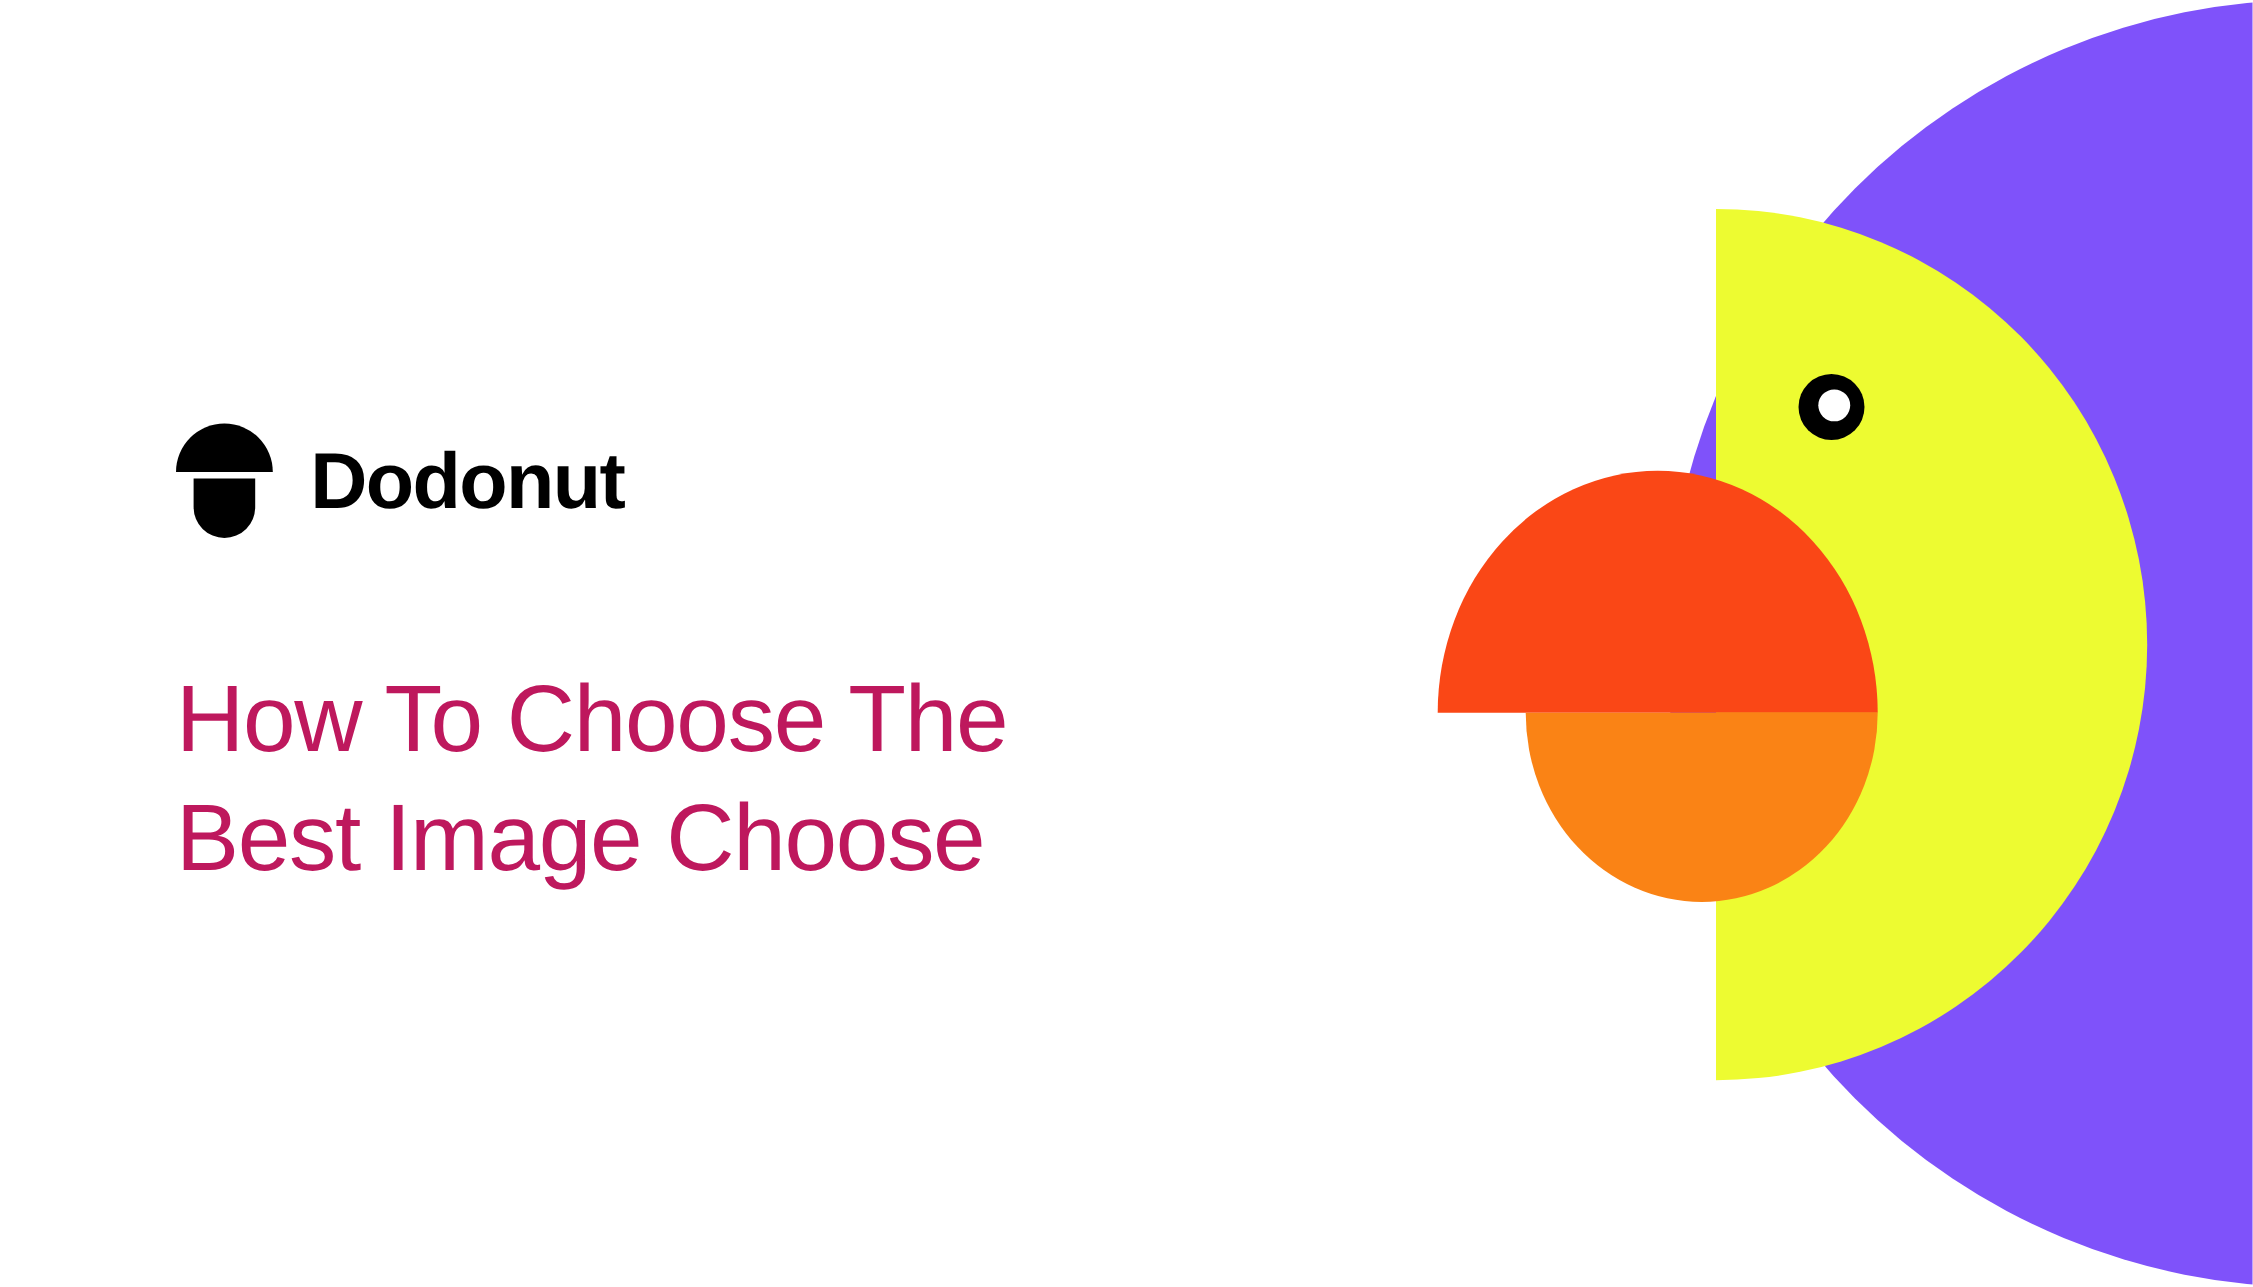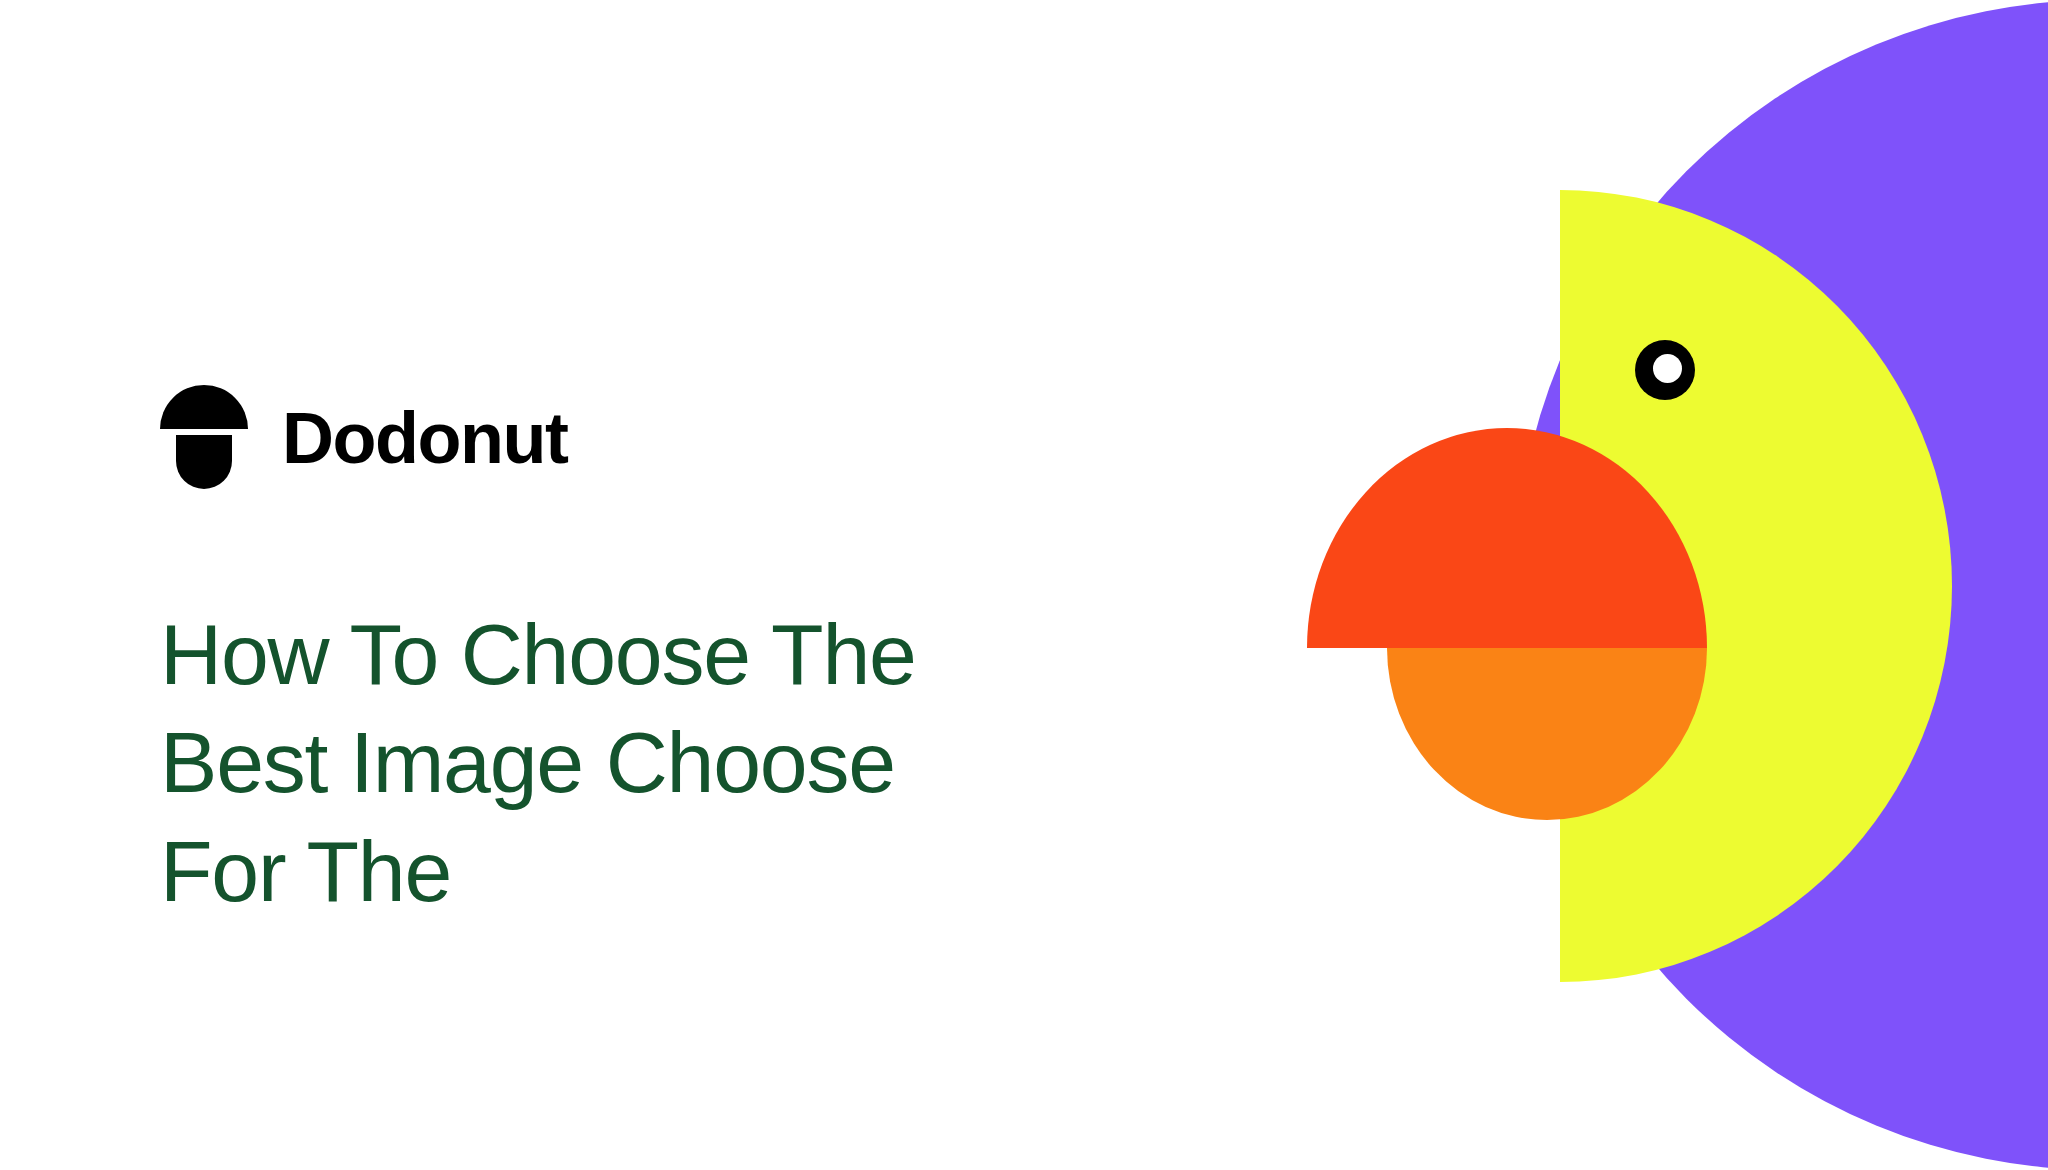--- a/index.html
+++ b/index.html
@@ -72,21 +72,21 @@
   
   .headline {
     position: absolute;
     left: 0;
     top: 600px;
     width: 980px;
   }
   .headline-line {
     font-size: 86px;
     font-weight: 400;
-    color: #14532d;
+    color: #be185d;
     line-height: 1.26;
     letter-spacing: -1.2px;
     white-space: nowrap;
   }
 
   
   .illustration {
     position: absolute;
     left: 1000px;
     top: 0;
@@ -160,21 +160,20 @@
       <div class="brand-mark">
         <div class="mark-top"></div>
         <div class="mark-bottom"></div>
       </div>
       <div class="brand-name">Dodonut</div>
     </div>
 
     <div class="headline">
       <div class="headline-line">How To Choose The</div>
       <div class="headline-line">Best Image Choose</div>
-      <div class="headline-line">For The</div>
     </div>
 
   </div>
 
   <div class="illustration">
     <div class="blob-purple"></div>
     <div class="head-yellow"></div>
     <div class="beak-upper"></div>
     <div class="beak-lower"></div>
     <div class="eye"></div>

